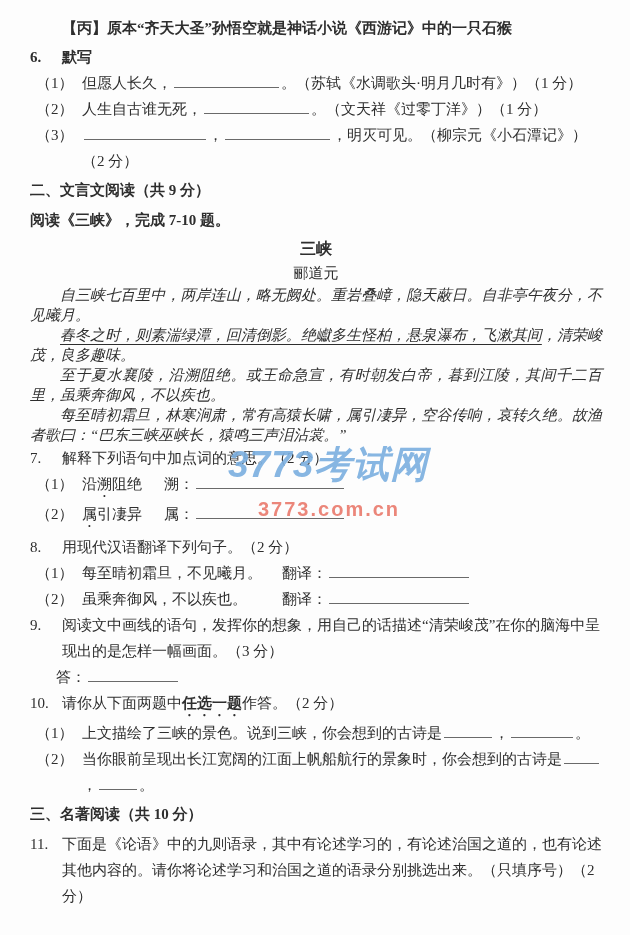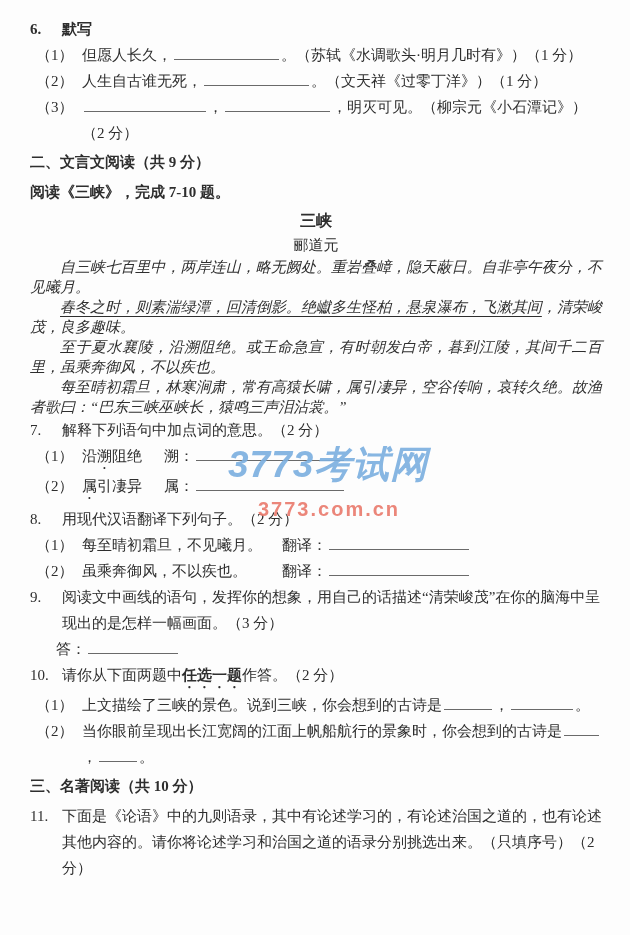--- a/index.html
+++ b/index.html
@@ -74,20 +74,21 @@
     font-family: "Liberation Sans", "DejaVu Sans", sans-serif;
     font-weight: bold; font-size: 20px; letter-spacing: 2px; opacity: 0.9;
   }
   .gap-sm { height: 3px; }
 </style>
 </head>
 <body>
 
 <div class="doc">
 
+  <div class="intro bold">【丙】原本“齐天大圣”孙悟空就是神话小说《西游记》中的一只石猴</div>
 
   <div class="qrow">
     <span class="qnum bold">6.</span>
     <div class="qbody bold">默写</div>
   </div>
   <div class="subrow">
     <span class="subnum">（1）</span>
     <div class="subbody"><span>但愿人长久，</span><span class="blank b105"></span><span>。（苏轼《水调歌头·明月几时有》）（1 分）</span></div>
   </div>
   <div class="subrow">

